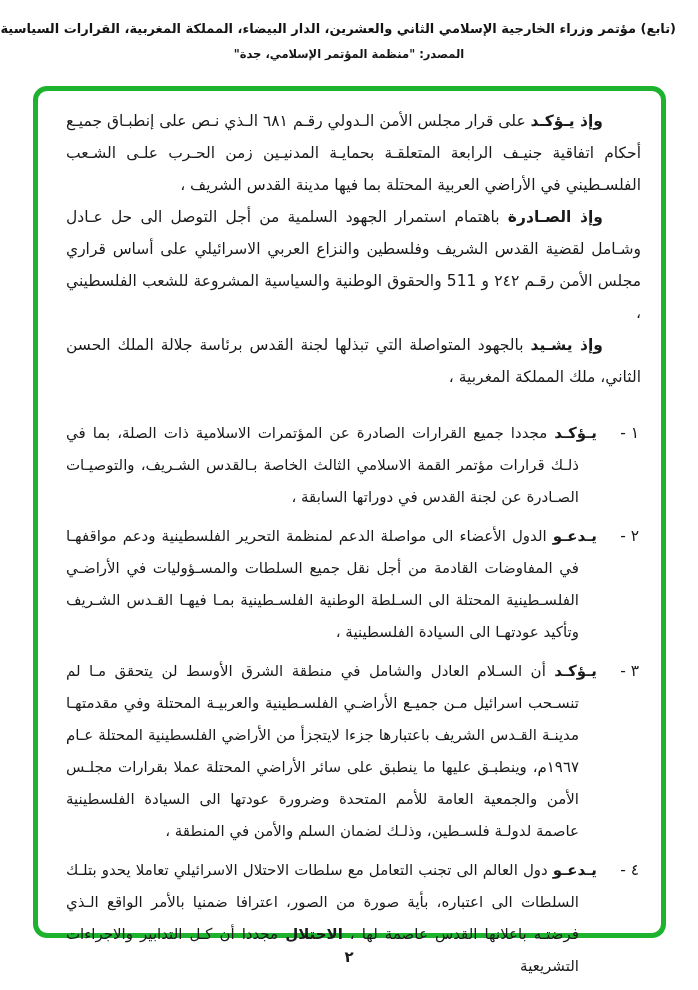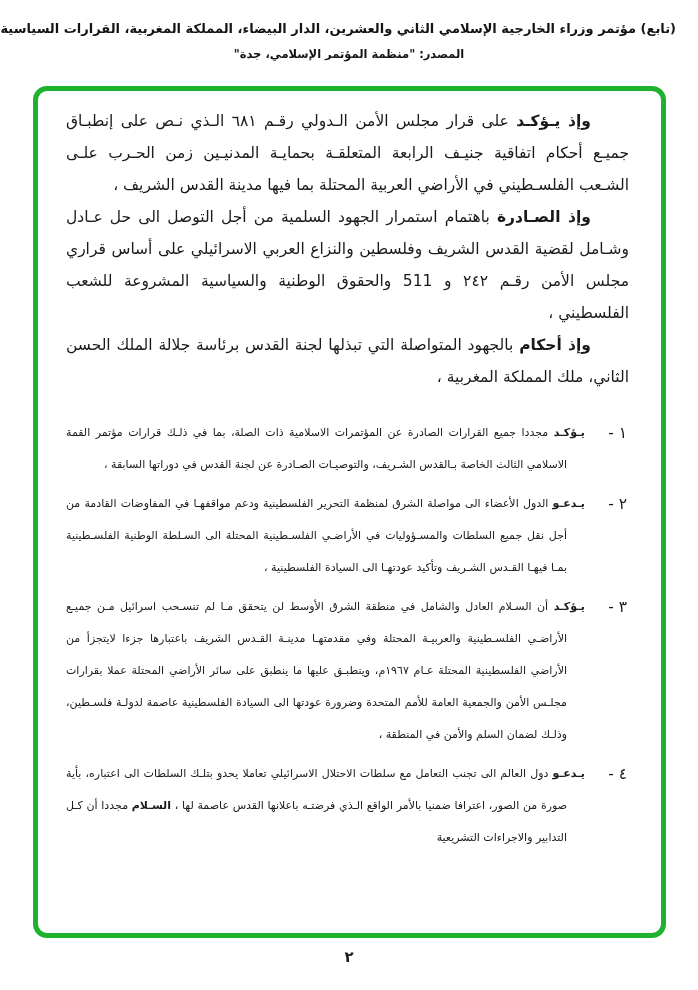--- a/index.html
+++ b/index.html
@@ -37,21 +37,21 @@
     color: #141414;
   }
   .content-frame {
     position: absolute;
     left: 33px;
     top: 86px;
     width: 633px;
     height: 852px;
     border: 5px solid #0f172a;
     border-radius: 14px;
-    padding: 14px 32px 8px 28px;
+    padding: 14px 20px 8px 28px;
     background: #ffffff;
   }
   .para {
     font-size: 15.5px;
     line-height: 32px;
     text-align: justify;
     text-indent: 38px;
     color: #1a1a1a;
   }
   .para b, .item-text b {
@@ -69,21 +69,21 @@
   .item-number {
     position: absolute;
     right: 2px;
     top: 0;
     font-size: 15.5px;
     line-height: 32px;
     color: #1a1a1a;
     white-space: nowrap;
   }
   .item-text {
-    font-size: 11px;
+    font-size: 15px;
     line-height: 32px;
     text-align: justify;
     text-indent: -18px;
     color: #1a1a1a;
   }
   .page-number {
     position: absolute;
     left: 0;
     right: 0;
     top: 948px;
@@ -102,42 +102,42 @@
     <div class="header-citation">(تابع) مؤتمر وزراء الخارجية الإسلامي الثاني والعشرين، الدار البيضاء، المملكة المغربية، القرارات السياسية، القرار الرقم ٢٢/٢-س</div>
     <div class="header-source">المصدر: "منظمة المؤتمر الإسلامي، جدة"</div>
   </div>
 
   <div class="content-frame" style="border-color: rgb(29, 179, 47);">
 
     <p class="para"><b>وإذ يـؤكـد</b> <span>على قرار مجلس الأمن الـدولي رقـم ٦٨١ الـذي نـص على إنطبـاق جميـع أحكام اتفاقية جنيـف الرابعة المتعلقـة بحمايـة المدنيـين زمن الحـرب علـى الشـعب الفلسـطيني في الأراضي العربية المحتلة بما فيها مدينة القدس الشريف ،</span></p>
 
     <p class="para"><b>وإذ الصـادرة</b> <span>باهتمام استمرار الجهود السلمية من أجل التوصل الى حل عـادل وشـامل لقضية القدس الشريف وفلسطين والنزاع العربي الاسرائيلي على أساس قراري مجلس الأمن رقـم ٢٤٢ و 511 والحقوق الوطنية والسياسية المشروعة للشعب الفلسطيني ،</span></p>
 
-    <p class="para"><b>وإذ أحكام</b> <span>بالجهود المتواصلة التي تبذلها لجنة القدس برئاسة جلالة الملك الحسن الثاني، ملك المملكة المغربية ،</span></p>
+    <p class="para"><b>وإذ يشـيد</b> <span>بالجهود المتواصلة التي تبذلها لجنة القدس برئاسة جلالة الملك الحسن الثاني، ملك المملكة المغربية ،</span></p>
 
     <div class="items-block">
 
       <div class="item">
         <span class="item-number">١ -</span>
         <p class="item-text"><b>يـؤكـد</b> <span>مجددا جميع القرارات الصادرة عن المؤتمرات الاسلامية ذات الصلة، بما في ذلـك قرارات مؤتمر القمة الاسلامي الثالث الخاصة بـالقدس الشـريف، والتوصيـات الصـادرة عن لجنة القدس في دوراتها السابقة ،</span></p>
       </div>
 
       <div class="item">
         <span class="item-number">٢ -</span>
-        <p class="item-text"><b>يـدعـو</b> <span>الدول الأعضاء الى مواصلة الشرق لمنظمة التحرير الفلسطينية ودعم مواقفهـا في المفاوضات القادمة من أجل نقل جميع السلطات والمسـؤوليات في الأراضـي الفلسـطينية المحتلة الى السـلطة الوطنية الفلسـطينية بمـا فيهـا القـدس الشـريف وتأكيد عودتهـا الى السيادة الفلسطينية ،</span></p>
+        <p class="item-text"><b>يـدعـو</b> <span>الدول الأعضاء الى مواصلة الدعم لمنظمة التحرير الفلسطينية ودعم مواقفهـا في المفاوضات القادمة من أجل نقل جميع السلطات والمسـؤوليات في الأراضـي الفلسـطينية المحتلة الى السـلطة الوطنية الفلسـطينية بمـا فيهـا القـدس الشـريف وتأكيد عودتهـا الى السيادة الفلسطينية ،</span></p>
       </div>
 
       <div class="item">
         <span class="item-number">٣ -</span>
         <p class="item-text"><b>يـؤكـد</b> <span>أن السـلام العادل والشامل في منطقة الشرق الأوسط لن يتحقق مـا لم تنسـحب اسرائيل مـن جميـع الأراضـي الفلسـطينية والعربيـة المحتلة وفي مقدمتهـا مدينـة القـدس الشريف باعتبارها جزءا لايتجزأ من الأراضي الفلسطينية المحتلة عـام ١٩٦٧م، وينطبـق عليها ما ينطبق على سائر الأراضي المحتلة عملا بقرارات مجلـس الأمن والجمعية العامة للأمم المتحدة وضرورة عودتها الى السيادة الفلسطينية عاصمة لدولـة فلسـطين، وذلـك لضمان السلم والأمن في المنطقة ،</span></p>
       </div>
 
       <div class="item">
         <span class="item-number">٤ -</span>
-        <p class="item-text"><b>يـدعـو</b> <span>دول العالم الى تجنب التعامل مع سلطات الاحتلال الاسرائيلي تعاملا يحدو بتلـك السلطات الى اعتباره، بأية صورة من الصور، اعترافا ضمنيا بالأمر الواقع الـذي فرضتـه باعلانها القدس عاصمة لها ، </span><b>السـلام</b> <span>مجددا أن كـل التدابير والاجراءات التشريعية</span></p>
+        <p class="item-text"><b>يـدعـو</b> <span>دول العالم الى تجنب التعامل مع سلطات الاحتلال الاسرائيلي تعاملا يحدو بتلـك السلطات الى اعتباره، بأية صورة من الصور، اعترافا ضمنيا بالأمر الواقع الـذي فرضتـه باعلانها القدس عاصمة لها ، </span><b>الاحتلال</b> <span>مجددا أن كـل التدابير والاجراءات التشريعية</span></p>
       </div>
 
     </div>
   </div>
 
   <div class="page-number">٢</div>
 
 </div>
 
 </body></html>

